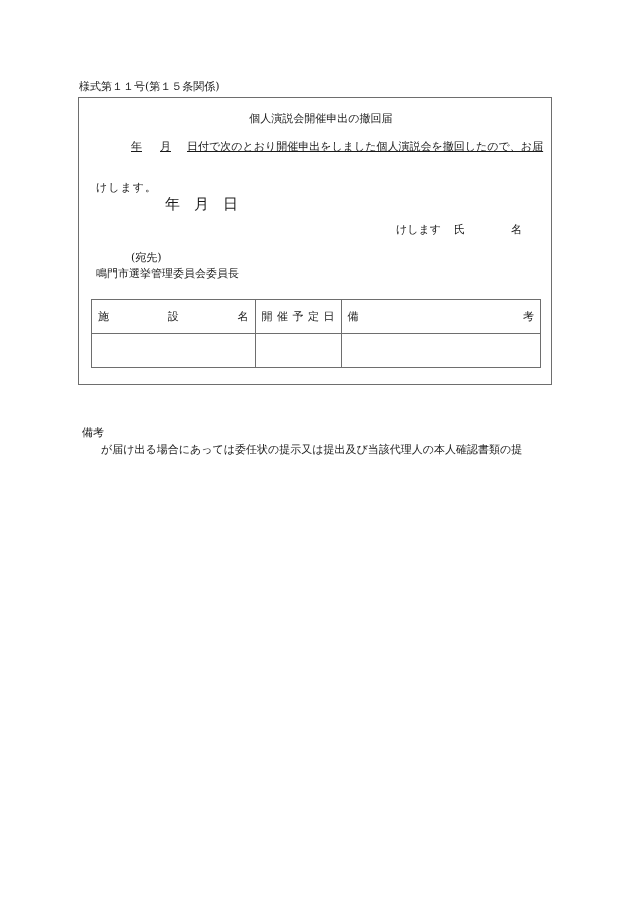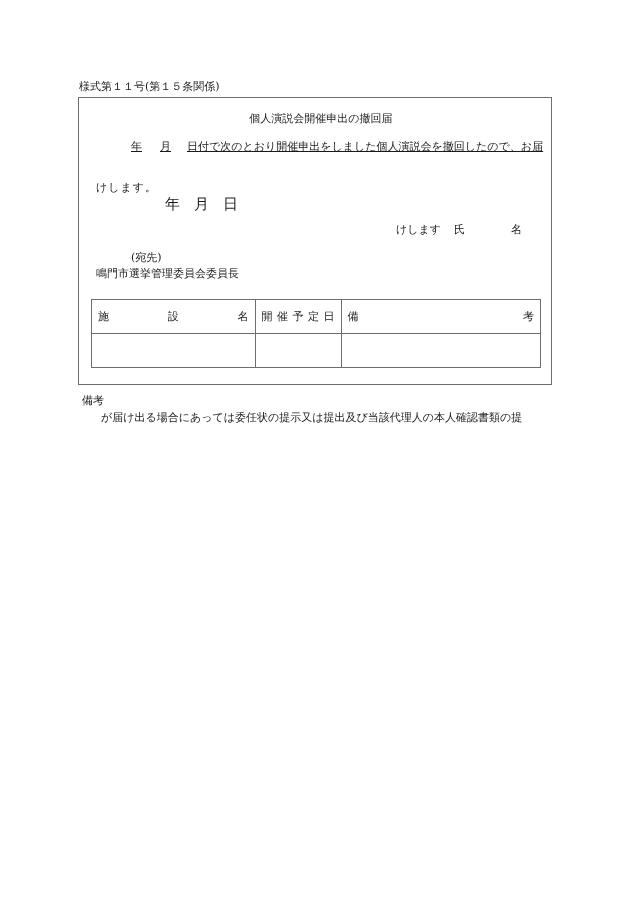--- a/index.html
+++ b/index.html
@@ -53,21 +53,21 @@
     table.facility th { text-align: left; }
     .spread {
       display: flex;
       justify-content: space-between;
       width: 100%;
     }
     .col1 { width: 164px; }
     .col2 { width: 86px; }
     .col3 { width: 200px; }
     .note { left: 82px; top: 392px; font-size: 11px; line-height: 17px; white-space: normal; width: 475px; }
-    .note-row { display: flex; }
+    .note-row { display: flex; margin-top: 32px; }
     .note-head { width: 37px; flex: none; }
     .note-indent { padding-left: 19px; }
   </style>
 </head>
 <body>
 
 <div class="abs form-label">様式第１１号(第１５条関係)</div>
 
 <div class="outer-box"></div>
 

